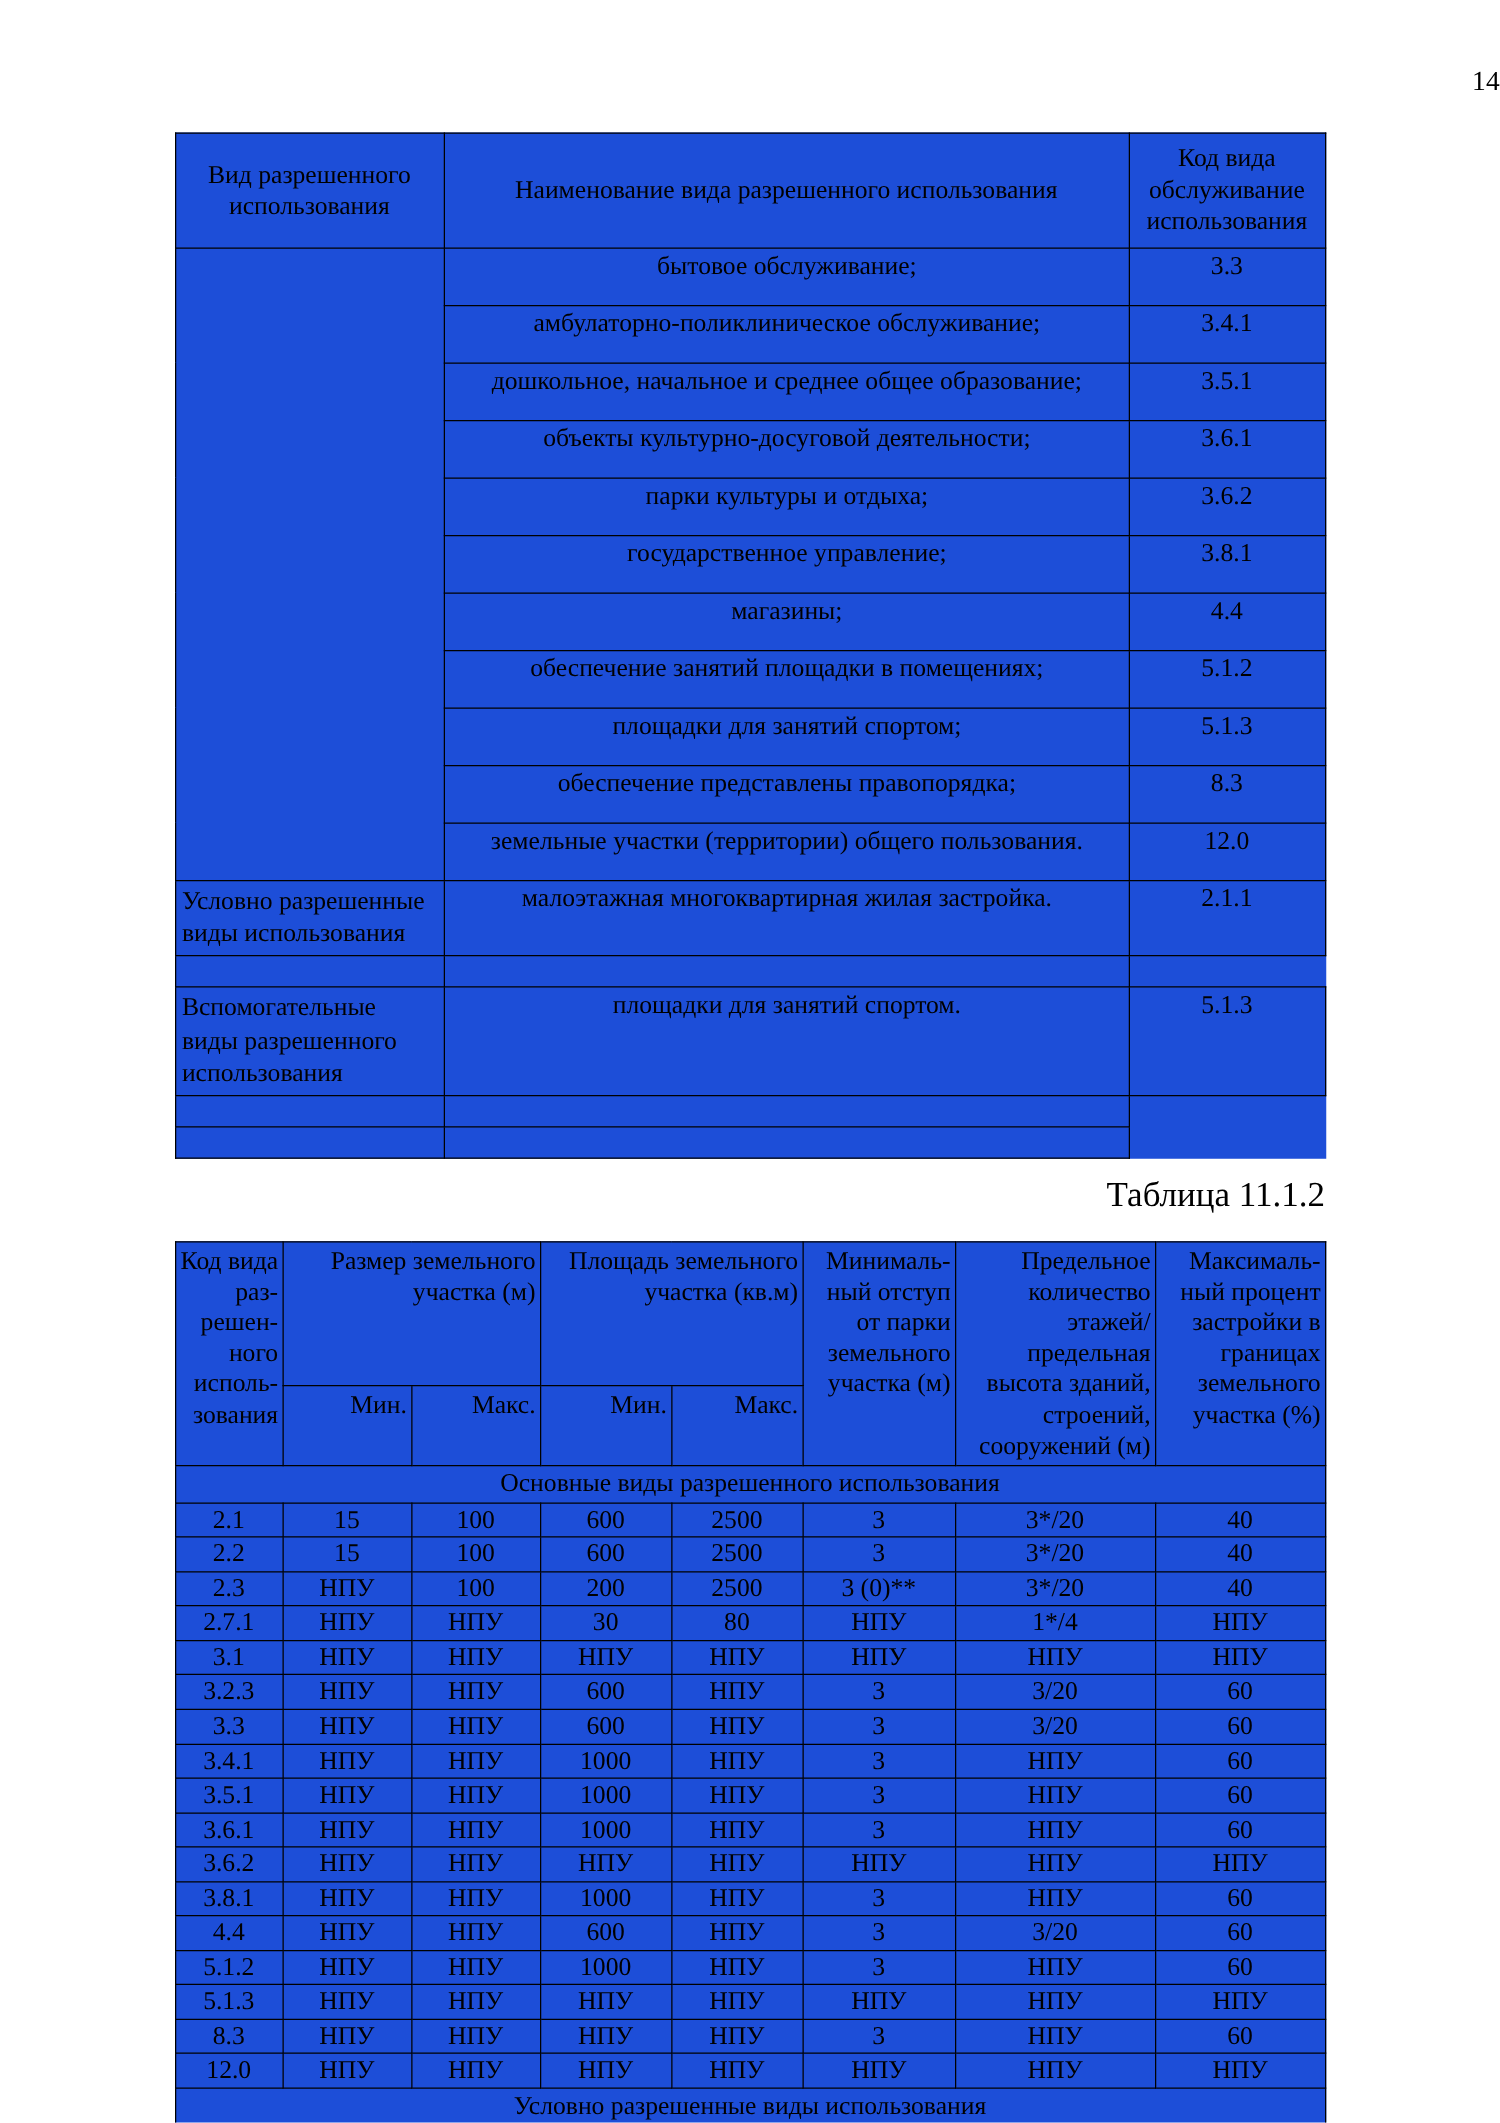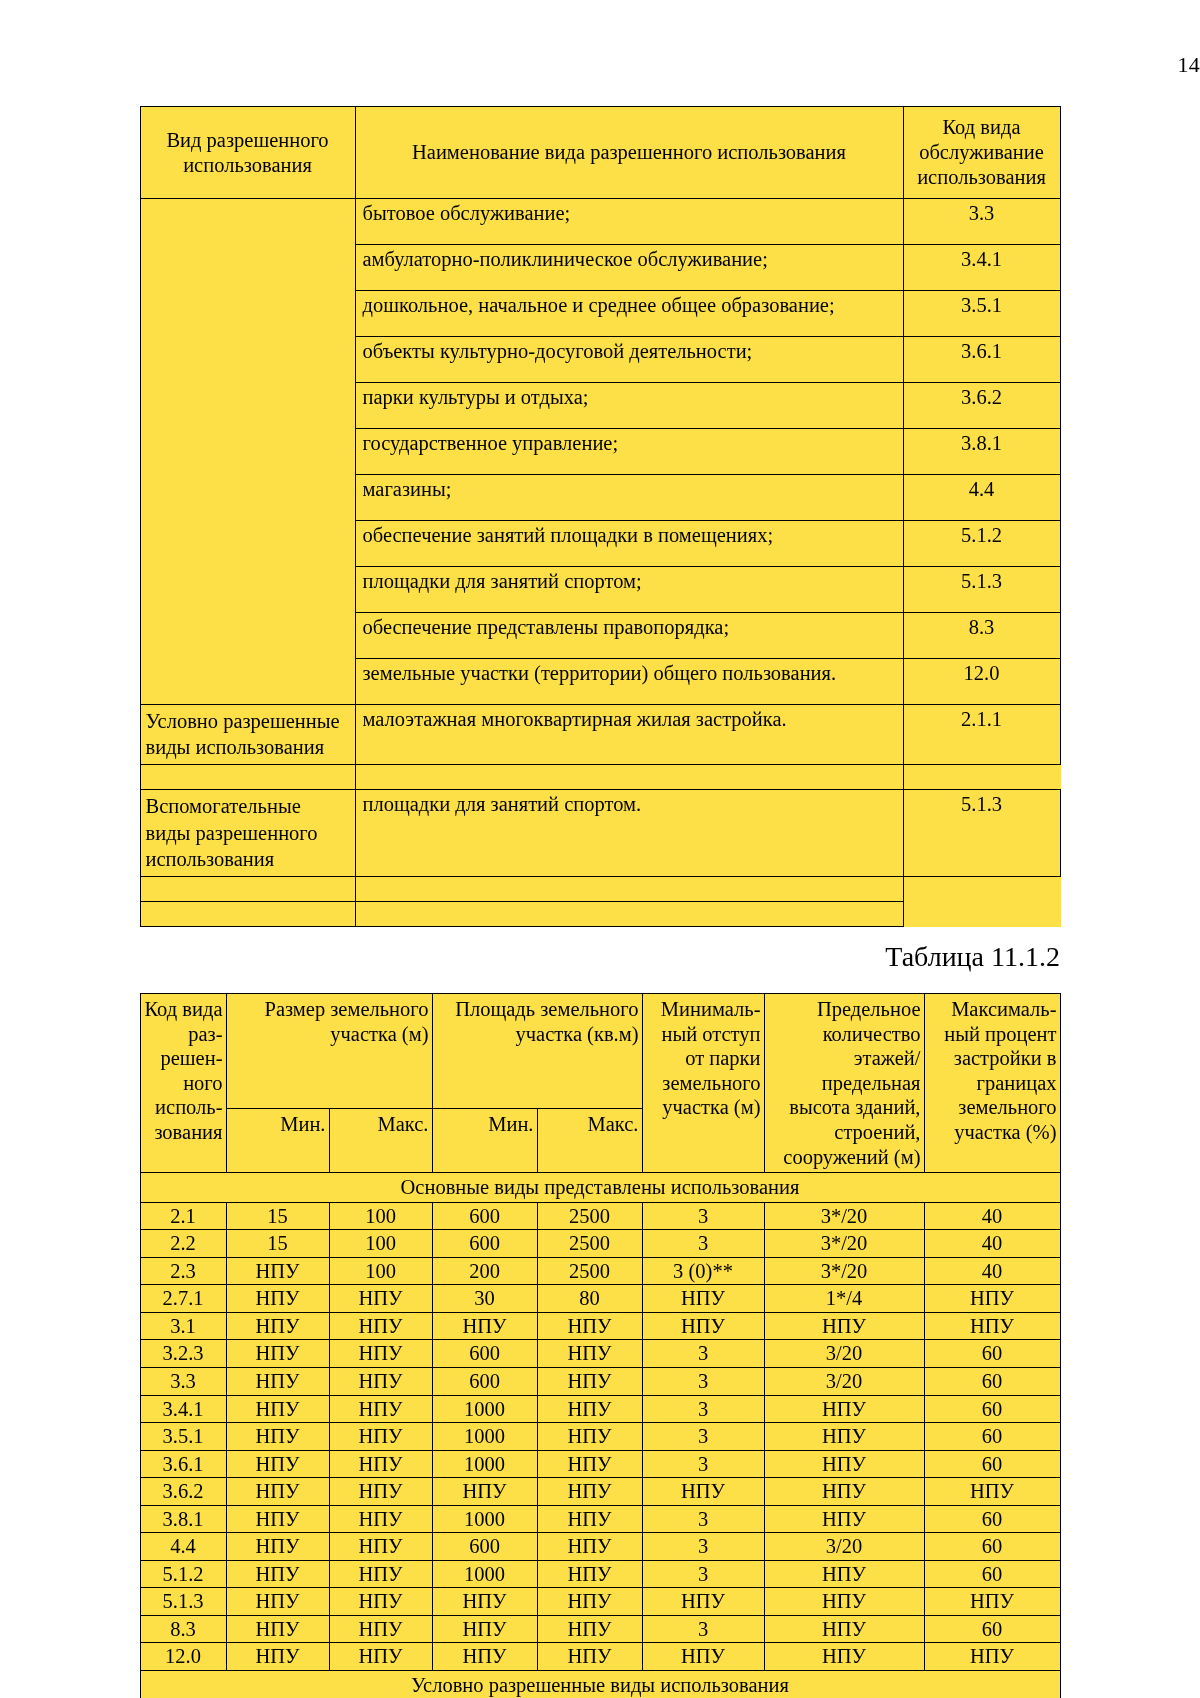--- a/index.html
+++ b/index.html
@@ -29,21 +29,21 @@
     margin-top: 52px;
     margin-bottom: 0;
     letter-spacing: 0.2px;
   }
 
   
   table.doc-table {
     border-collapse: collapse;
     table-layout: fixed;
     margin: 0 auto;
-    background: #fde047;
+    background: #1d4ed8;
   }
   table.doc-table td,
   table.doc-table th {
     border: 1.4px solid #000;
     padding: 2px 5px;
     font-weight: normal;
     font-size: 20.5px;
     line-height: 1.17;
     vertical-align: top;
   }
@@ -56,21 +56,21 @@
   #table-uses col.c1 { width: 215px; }
   #table-uses col.c2 { width: 548px; }
   #table-uses col.c3 { width: 157px; }
   #table-uses th {
     text-align: center;
     vertical-align: middle;
     padding: 8px 6px;
     line-height: 1.22;
   }
   #table-uses td.name-cell {
-    text-align: left;
+    text-align: center;
     vertical-align: top;
     padding: 3px 6px 18px 7px;
     white-space: nowrap;
     margin-top: 11px;
   }
   #table-uses td.code-cell {
     text-align: center;
     vertical-align: top;
     padding: 3px 6px;
   }
@@ -248,21 +248,21 @@
       </tr>
       <tr>
         <th>Мин.</th>
         <th>Макс.</th>
         <th>Мин.</th>
         <th>Макс.</th>
       </tr>
     </thead>
     <tbody id="params-body">
         <tr>
-          <td class="section-row" colspan="8">Основные виды представлены использования</td>
+          <td class="section-row" colspan="8">Основные виды разрешенного использования</td>
         </tr>
         <tr>
           <td>2.1</td>
           <td>15</td>
           <td>100</td>
           <td>600</td>
           <td>2500</td>
           <td>3</td>
           <td>3*/20</td>
           <td>40</td>

